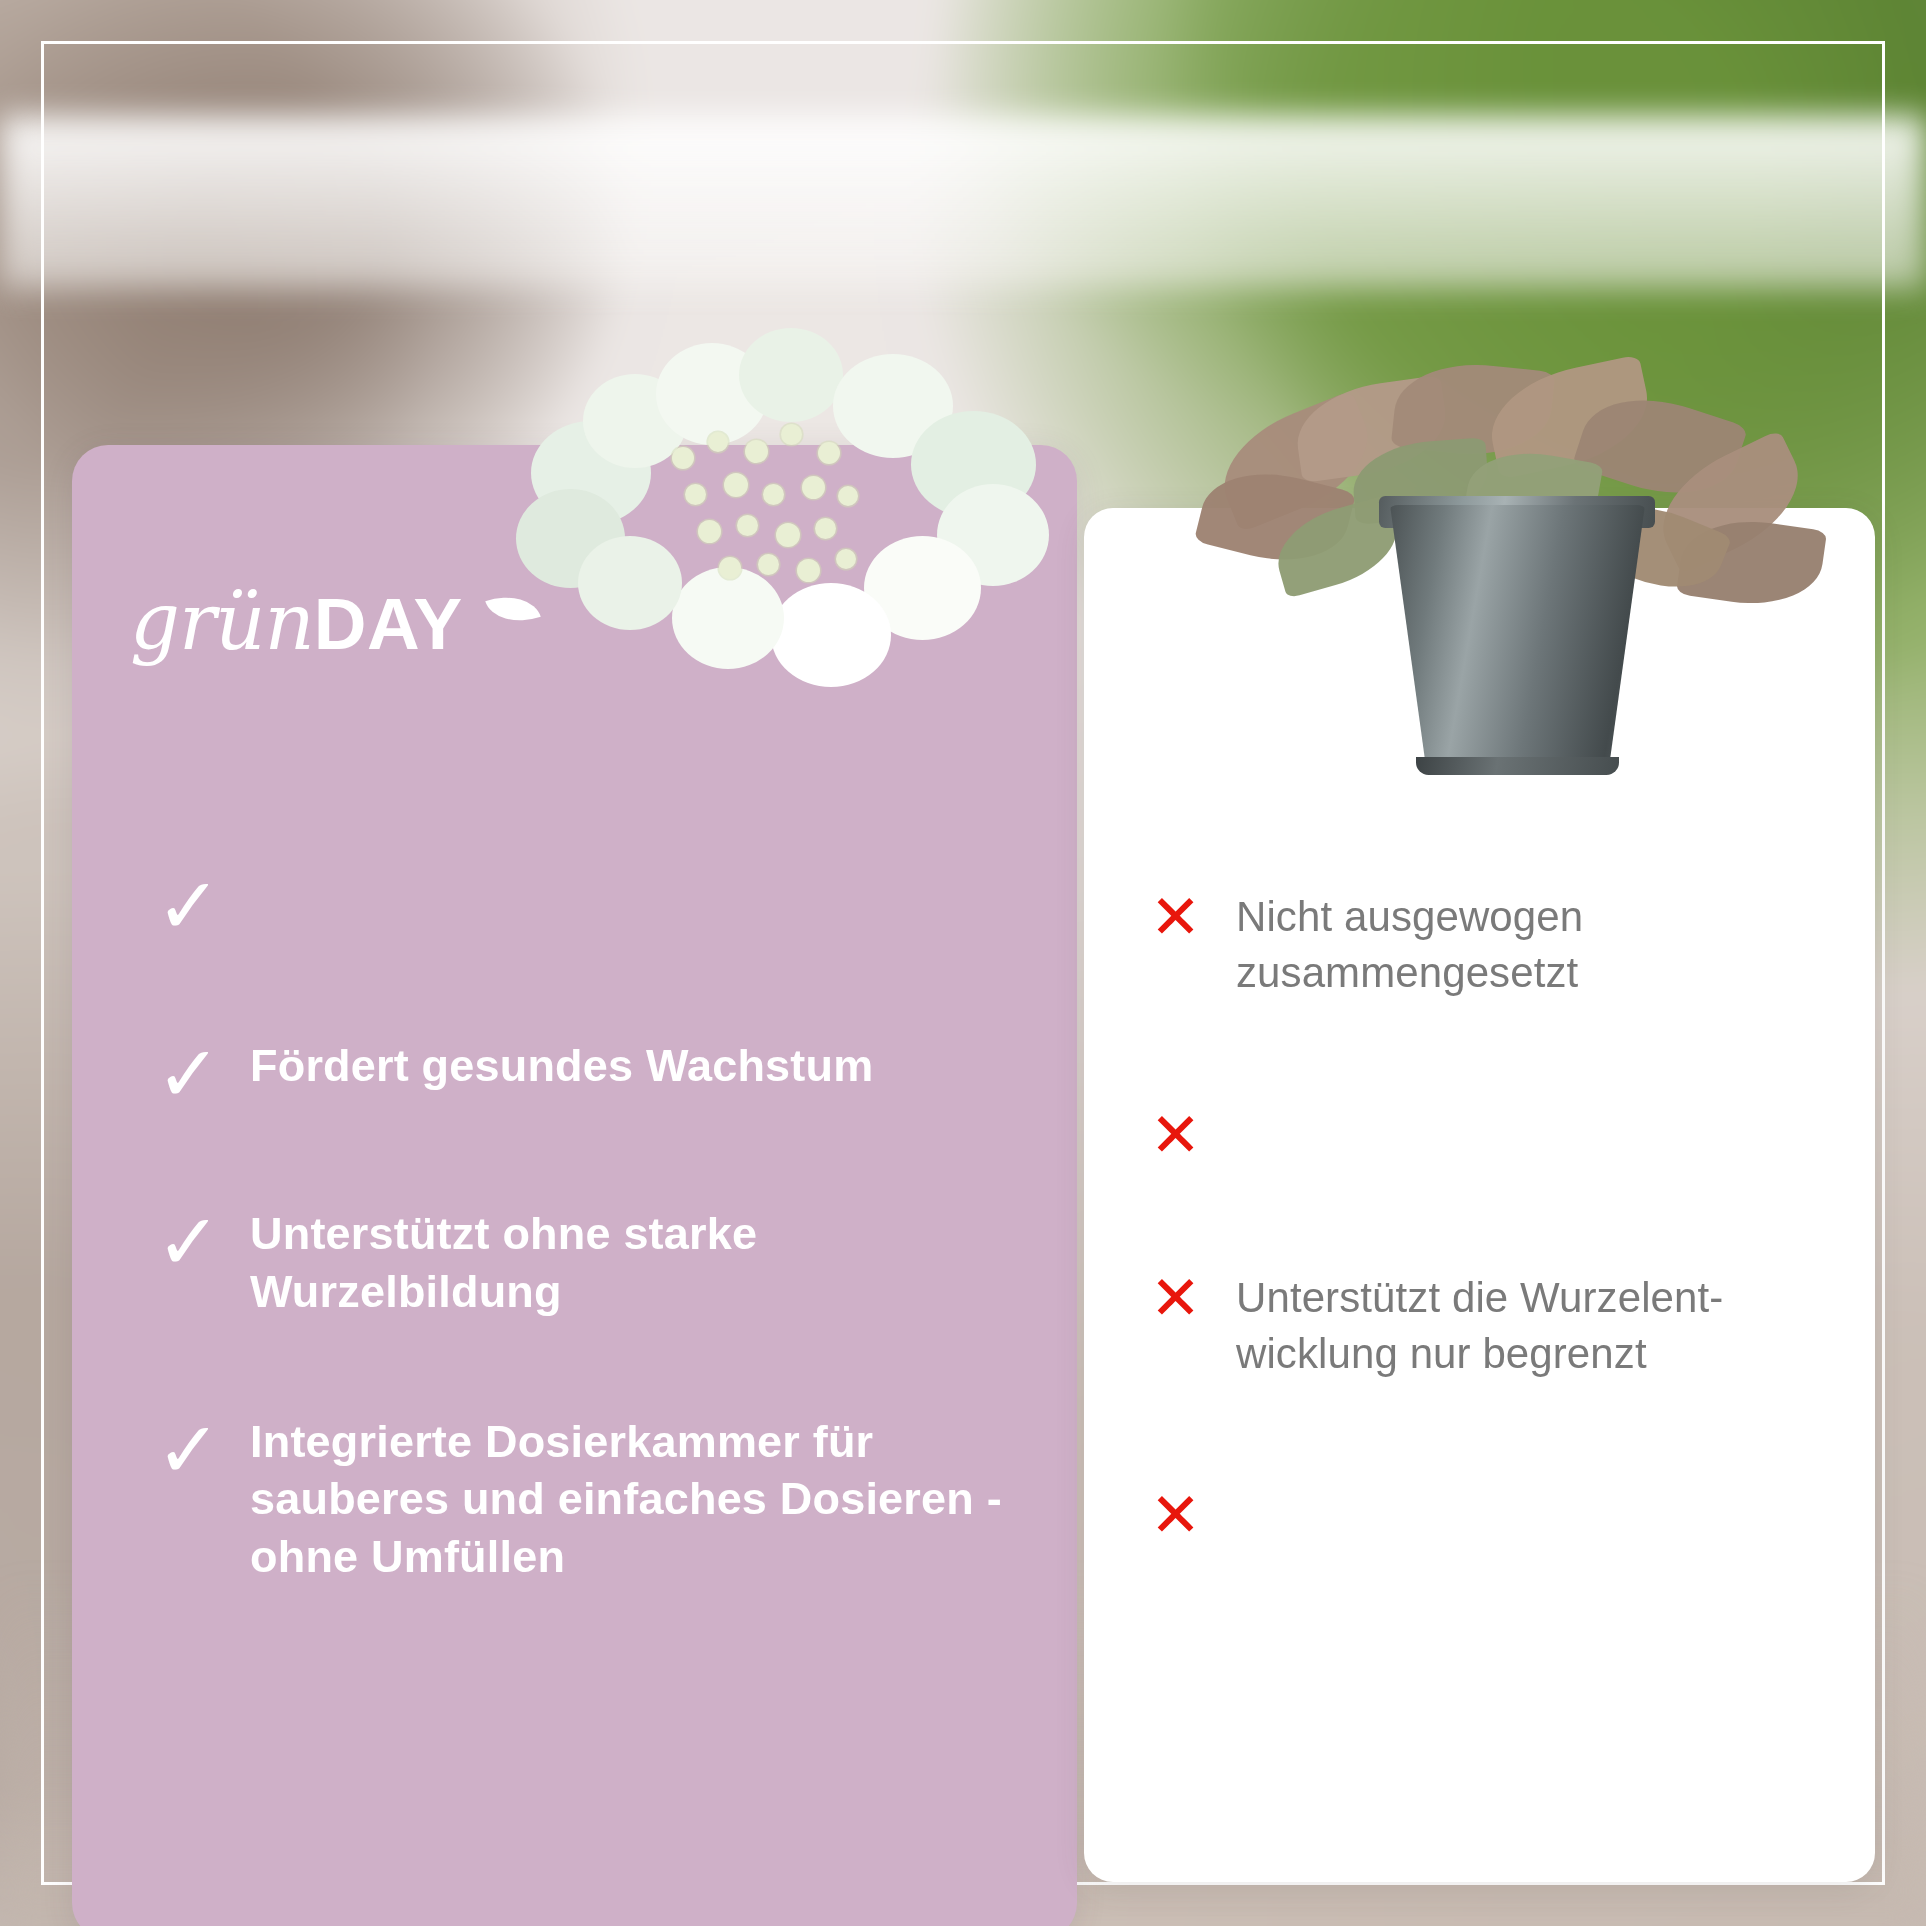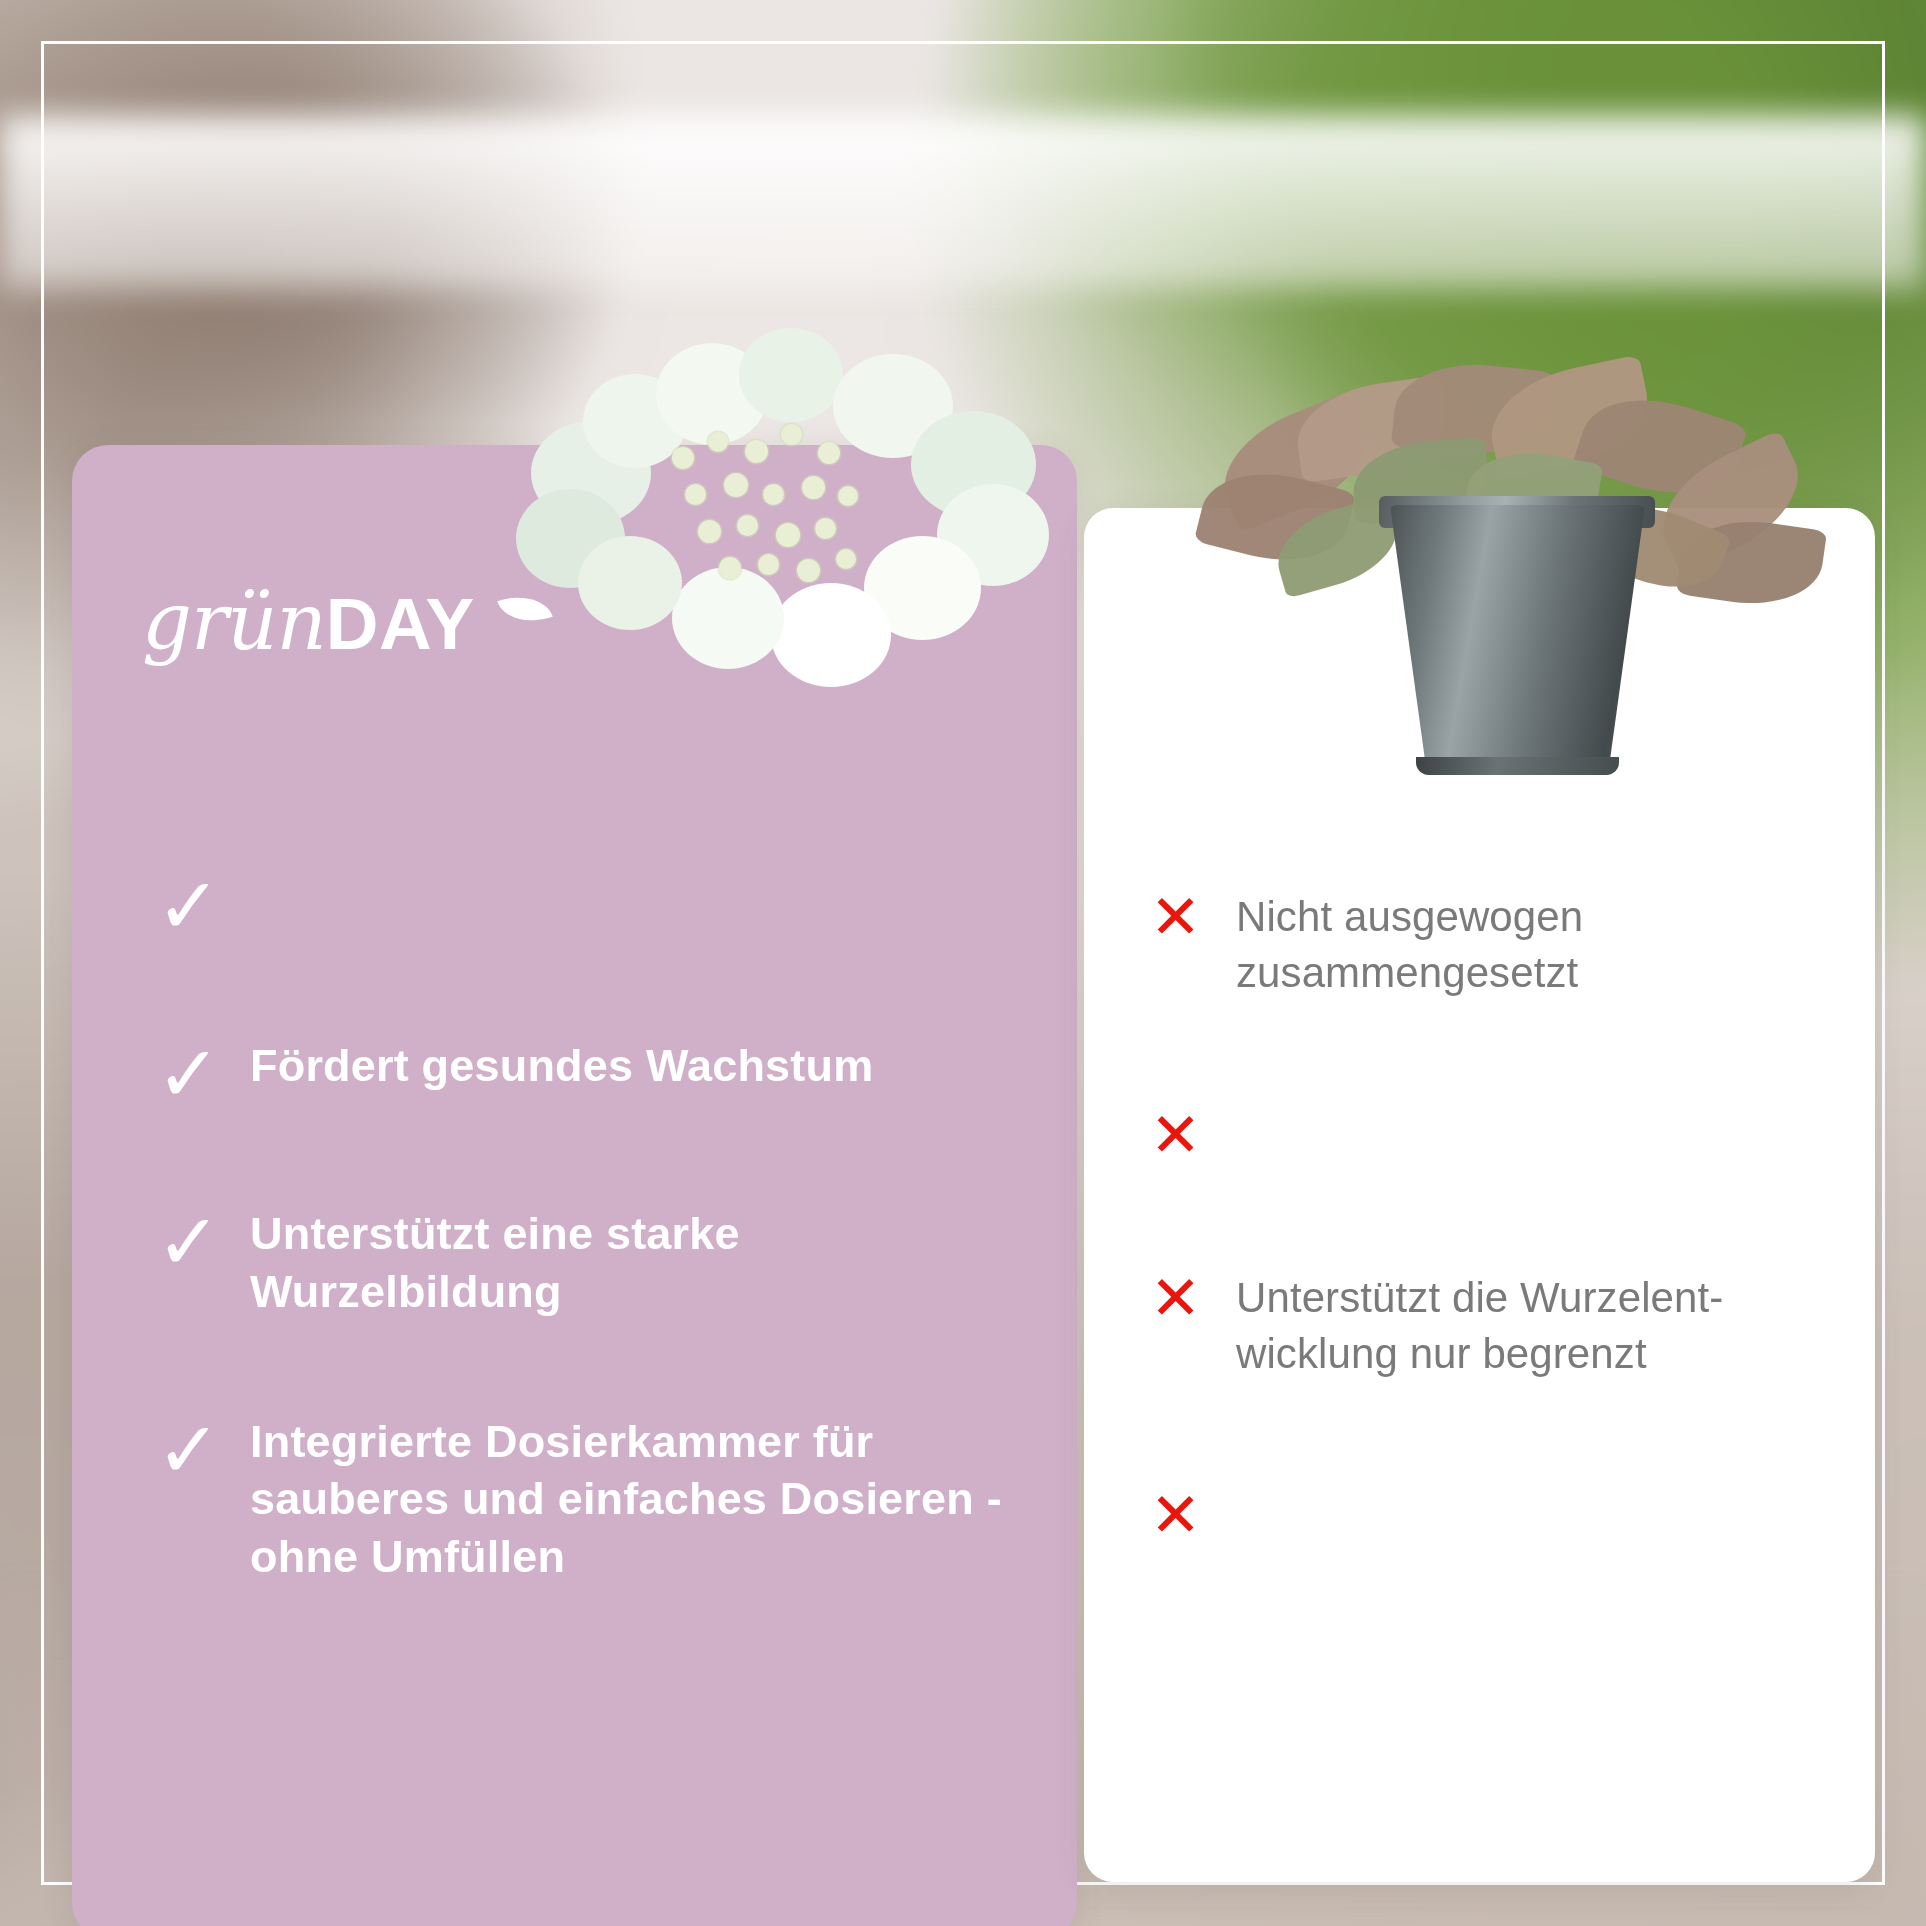--- a/index.html
+++ b/index.html
@@ -89,21 +89,21 @@
     width: 791px;
     height: 1374px;
     background: #ffffff;
     border-radius: 29px;
     box-shadow: 0 6.2px 31px rgba(80,70,75,0.12);
   }
 
   
   .logo {
     position: absolute;
-    left: 142px;
+    left: 130px;
     top: 583px;
     width: 427px;
     height: 130px;
     color: #ffffff;
   }
   .logo-text {
     font-size: 77px;
     line-height: 1;
     letter-spacing: -1px;
     white-space: nowrap;
@@ -328,21 +328,21 @@
   <div class="list-left">
     <div class="row-left">
       <div class="check">✓</div>
     </div>
     <div class="row-left">
       <div class="check">✓</div>
       <div class="text">Fördert gesundes Wachstum</div>
     </div>
     <div class="row-left">
       <div class="check">✓</div>
-      <div class="text">Unterstützt eine starke Wurzelbildung</div>
+      <div class="text">Unterstützt ohne starke Wurzelbildung</div>
     </div>
     <div class="row-left">
       <div class="check">✓</div>
       <div class="text">Integrierte Dosierkammer für sauberes und einfaches Dosieren - ohne Umfüllen</div>
     </div>
   </div>
 
   <div class="list-right">
     <div class="row-right">
       <div class="cross">✕</div>

